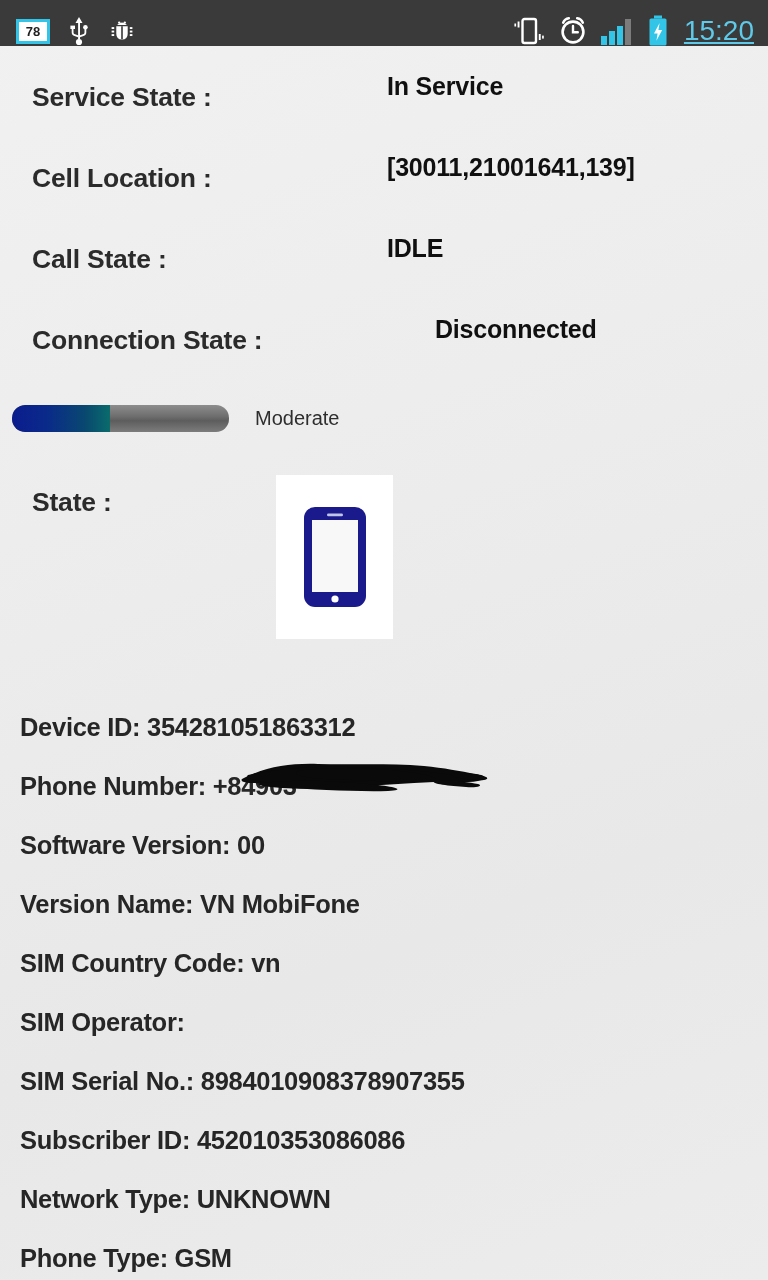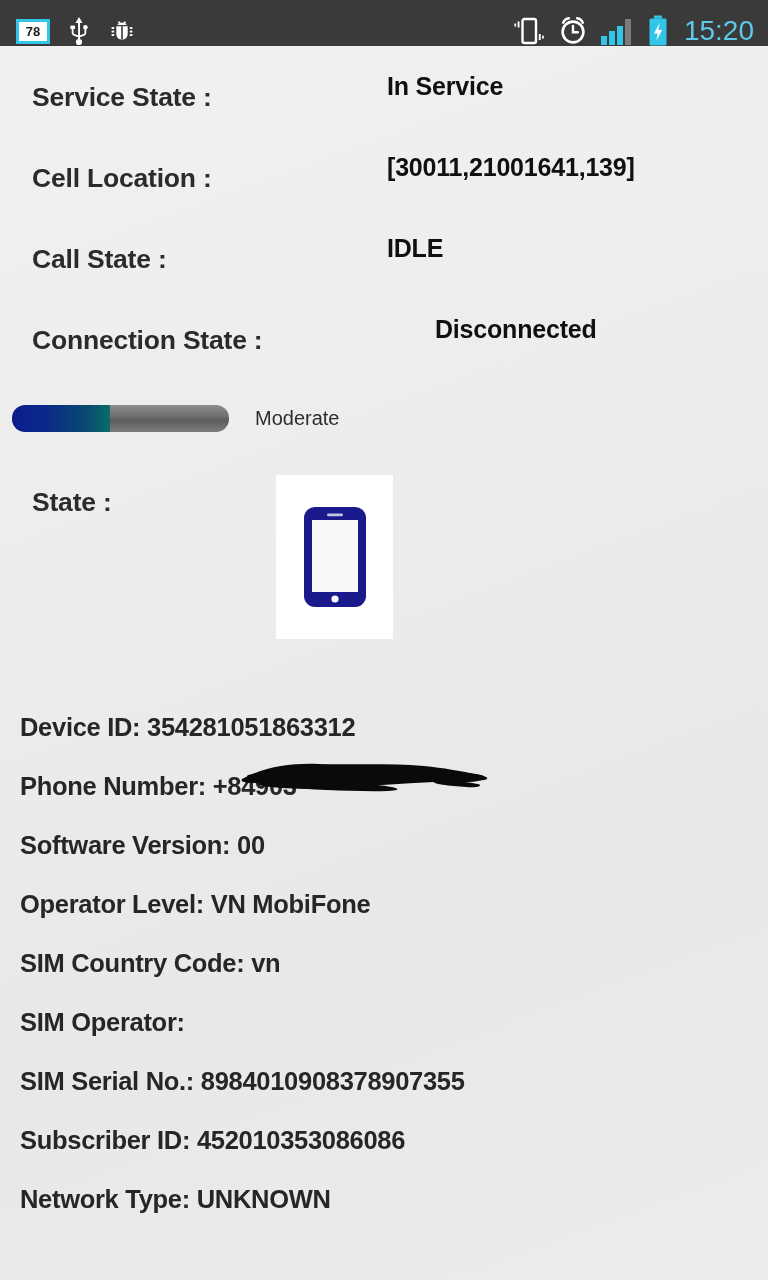--- a/index.html
+++ b/index.html
@@ -66,20 +66,21 @@
     font-family: "Liberation Sans", sans-serif;
   }
 
   #clock {
     color: #5ec9e8;
     font-size: 28px;
     font-weight: normal;
     letter-spacing: 0px;
     margin-left: 4px;
     font-family: "Liberation Sans", sans-serif;
+    text-decoration: underline;
   }
 
   
   #content {
     position: relative;
     padding: 12px;
   }
 
   .row {
     position: relative;
@@ -330,21 +331,22 @@
                  C 196 26, 164 23, 132 24 C 96 25, 60 27, 30 25 C 16 24, 6 21, 10 18 Z" fill="#0a0a0a"></path>
         <path d="M60 14 C 96 9, 140 11, 178 16 C 196 19, 206 23, 190 24 C 158 26, 120 23, 86 22
                  C 68 21, 52 18, 60 14 Z" fill="#0a0a0a"></path>
         <path d="M22 26 C 58 22, 100 24, 140 28 C 158 30, 168 33, 150 34 C 116 35, 76 32, 44 31
                  C 28 30, 16 28, 22 26 Z" fill="#0a0a0a"></path>
         <path d="M214 16 C 226 15, 240 17, 248 20 C 252 22, 246 24, 238 23 C 226 22, 210 20, 214 16 Z" fill="#0a0a0a"></path>
         <path d="M196 24 C 212 23, 230 25, 240 27 C 246 29, 238 31, 228 30 C 212 29, 192 27, 196 24 Z" fill="#0a0a0a"></path>
       </svg>
     </div>
     <div class="info-line">Software Version: 00</div>
-    <div class="info-line">Operator Level: VN MobiFone</div>
+    <div class="info-line">Version Name: VN MobiFone</div>
     <div class="info-line">SIM Country Code: vn</div>
     <div class="info-line">SIM Operator:</div>
     <div class="info-line">SIM Serial No.: 8984010908378907355</div>
     <div class="info-line">Subscriber ID: 452010353086086</div>
     <div class="info-line">Network Type: UNKNOWN</div>
+    <div class="info-line">Phone Type: GSM</div>
   </div>
 
 </div>
 
 </body></html>

